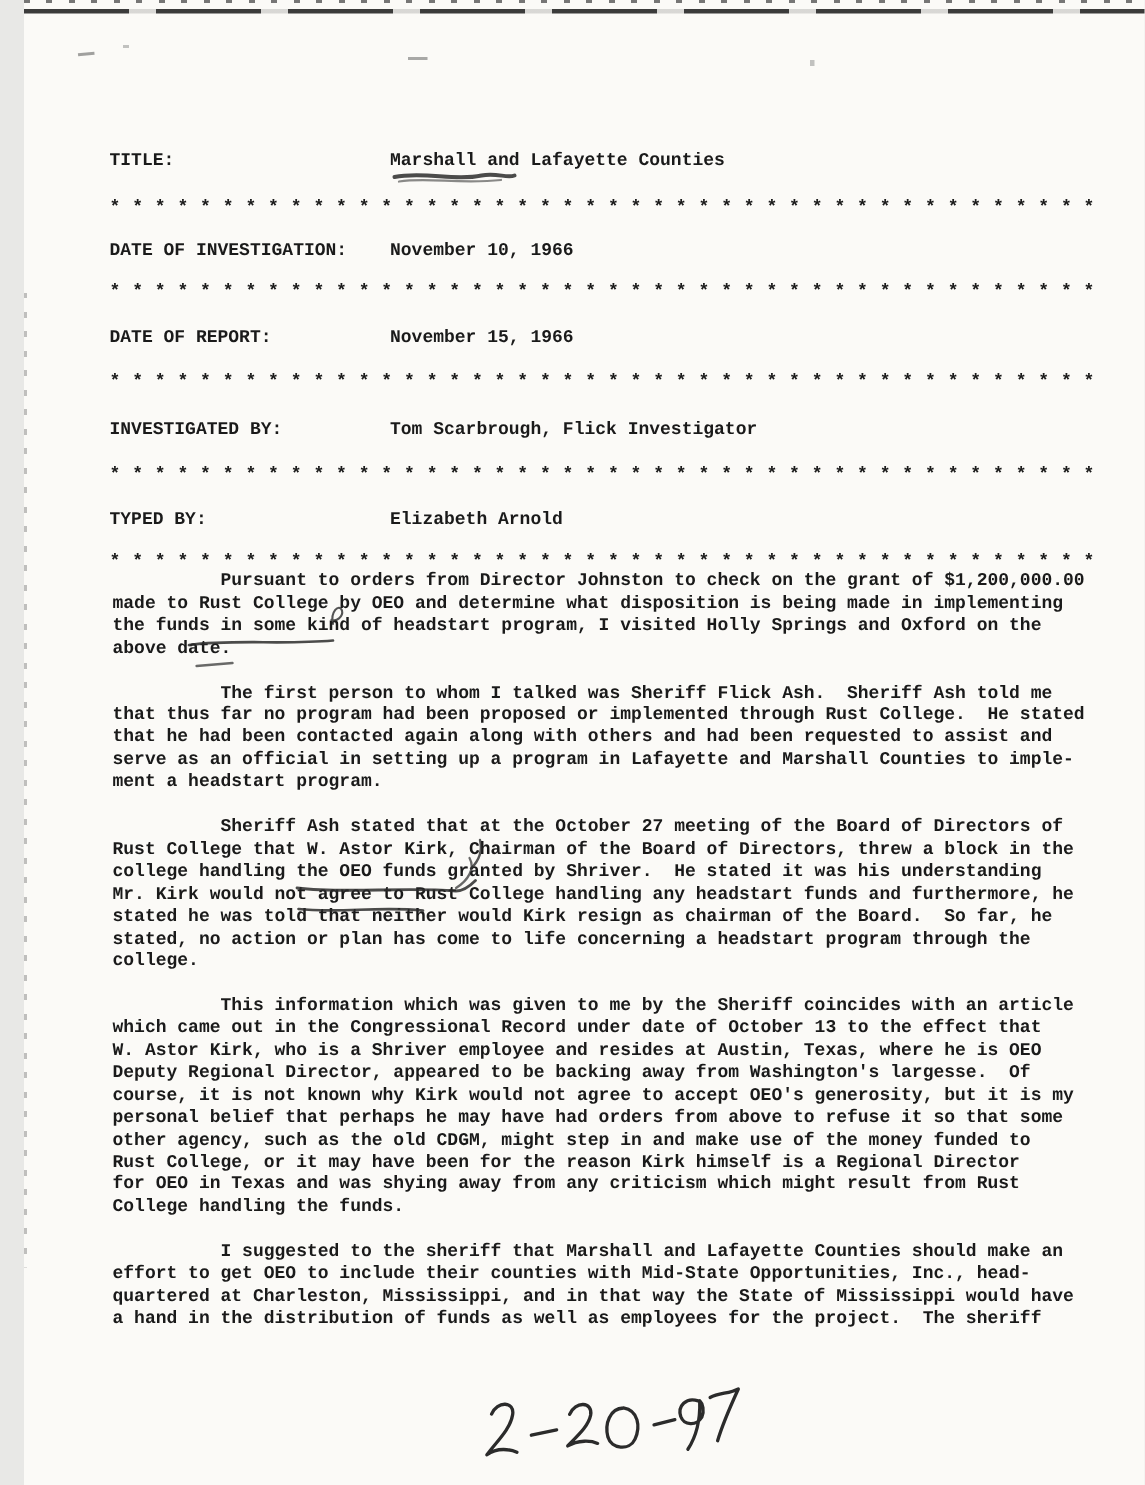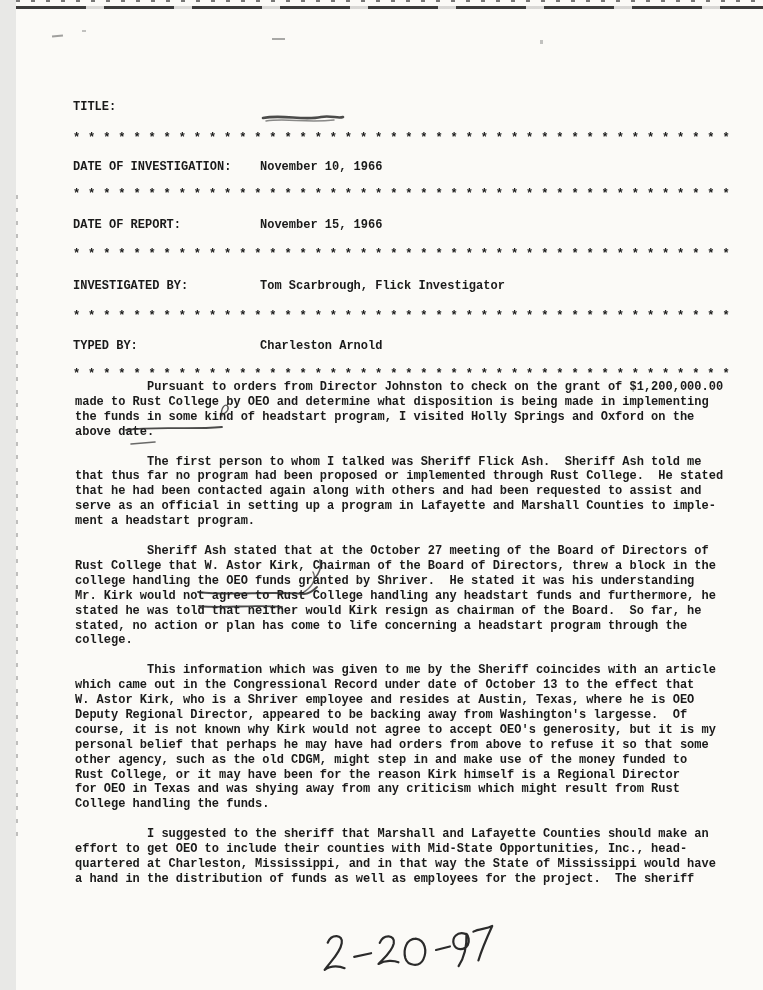--- a/index.html
+++ b/index.html
@@ -39,20 +39,21 @@
   <div class="tb1"></div>
   <div class="tb2"></div>
   <div class="lb"></div>
   <div class="speck" style="left:36px;top:35px;width:11px;height:2px;transform:rotate(-6deg);opacity:.55;"></div>
   <div class="speck" style="left:66px;top:30px;width:4px;height:2px;opacity:.35;"></div>
   <div class="speck" style="left:256px;top:38px;width:13px;height:2px;opacity:.5;"></div>
   <div class="speck" style="left:524px;top:40px;width:3px;height:4px;opacity:.35;"></div>
 
   <div class="hrow" style="top:100px;">
     <span class="lbl">TITLE:</span>
+    <span class="val">Marshall and Lafayette Counties</span>
   </div>
   <div class="sep" style="top:131px;">* * * * * * * * * * * * * * * * * * * * * * * * * * * * * * * * * * * * * * * * * * * *</div>
 
   <div class="hrow" style="top:160px;justify-content:center;">
     <span class="lbl">DATE OF INVESTIGATION:</span>
     <span class="val">November 10, 1966</span>
   </div>
   <div class="sep" style="top:187px;">* * * * * * * * * * * * * * * * * * * * * * * * * * * * * * * * * * * * * * * * * * * *</div>
 
   <div class="hrow" style="top:218px;">
@@ -62,21 +63,21 @@
   <div class="sep" style="top:247px;">* * * * * * * * * * * * * * * * * * * * * * * * * * * * * * * * * * * * * * * * * * * *</div>
 
   <div class="hrow" style="top:279px;">
     <span class="lbl">INVESTIGATED BY:</span>
     <span class="val">Tom Scarbrough, Flick Investigator</span>
   </div>
   <div class="sep" style="top:309px;">* * * * * * * * * * * * * * * * * * * * * * * * * * * * * * * * * * * * * * * * * * * *</div>
 
   <div class="hrow" style="top:339px;align-items:flex-end;">
     <span class="lbl">TYPED BY:</span>
-    <span class="val">Charleston Arnold</span>
+    <span class="val">Elizabeth Arnold</span>
   </div>
   <div class="sep" style="top:367px;">* * * * * * * * * * * * * * * * * * * * * * * * * * * * * * * * * * * * * * * * * * * *</div>
 
   <div class="bodytext">          Pursuant to orders from Director Johnston to check on the grant of $1,200,000.00
 made to Rust College by OEO and determine what disposition is being made in implementing
 the funds in some kind of headstart program, I visited Holly Springs and Oxford on the
 above date.
 
           The first person to whom I talked was Sheriff Flick Ash.  Sheriff Ash told me
 that thus far no program had been proposed or implemented through Rust College.  He stated

